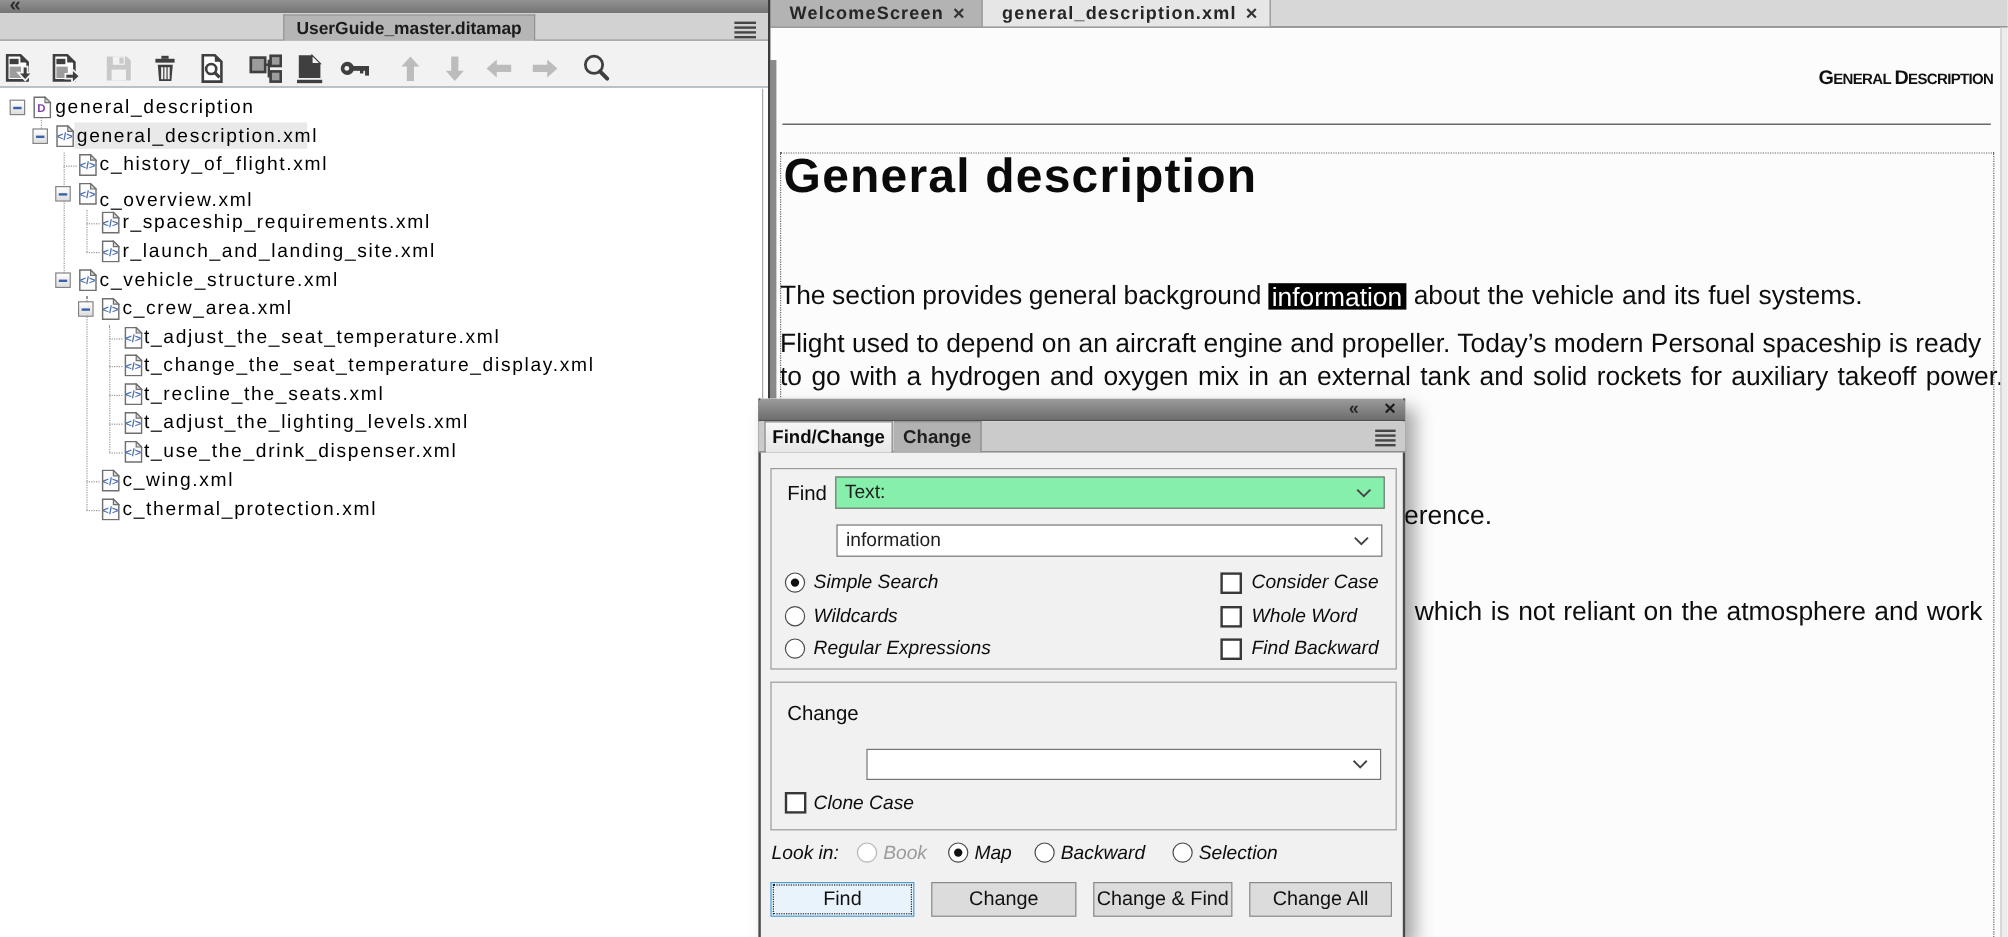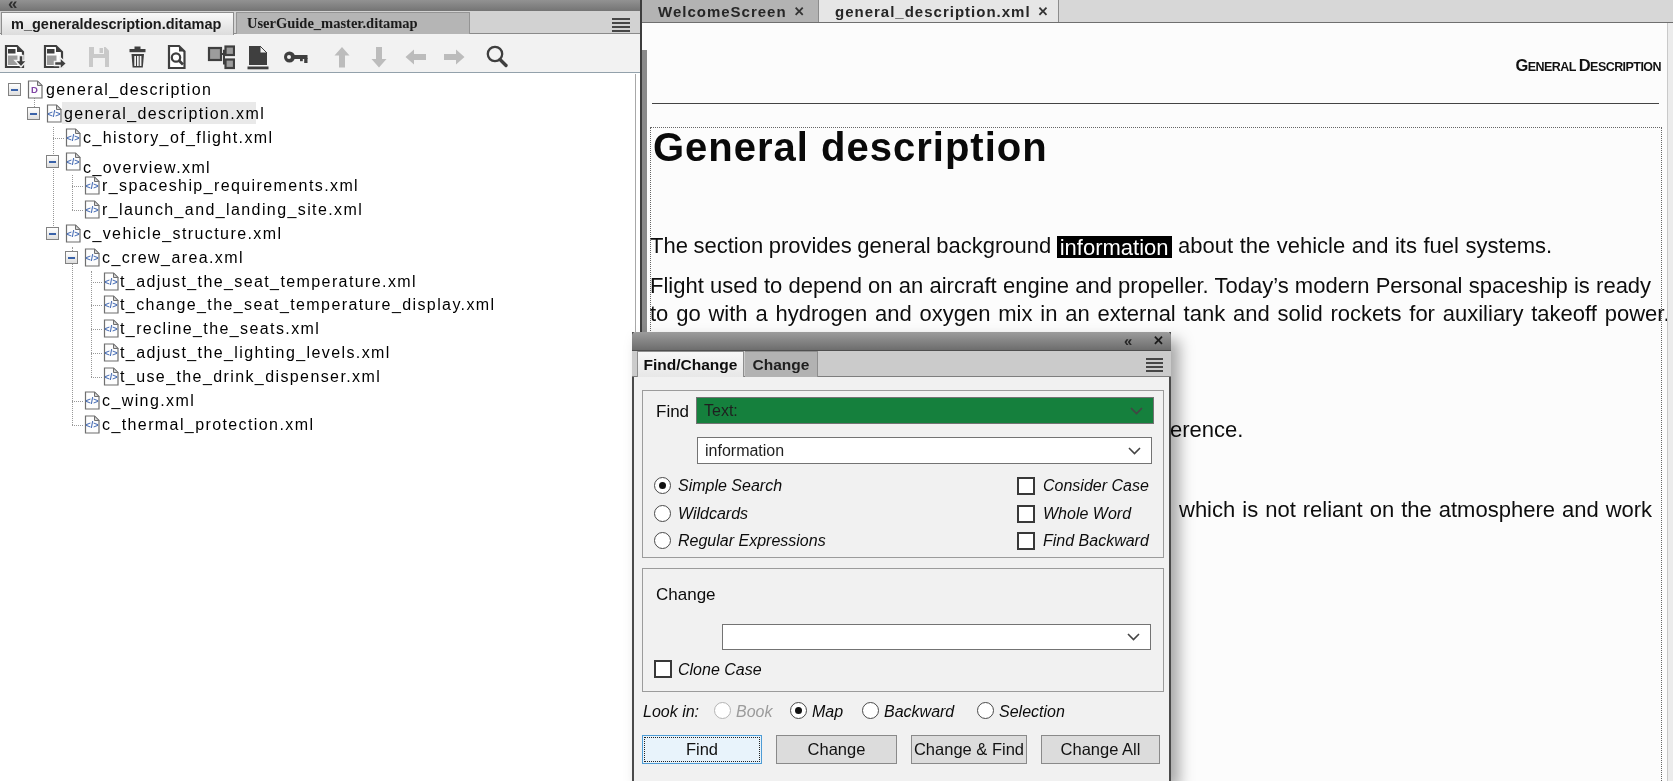--- a/index.html
+++ b/index.html
@@ -4,21 +4,21 @@
 *{margin:0;padding:0;box-sizing:border-box;}
 html,body{width:1673px;height:781px;overflow:hidden;font-family:"Liberation Sans",sans-serif;background:#fff;}
 .abs{position:absolute;}
 
 #lp{position:absolute;left:0;top:0;width:640px;height:781px;}
 #lp-top{position:absolute;left:0;top:0;width:640px;height:11px;background:linear-gradient(#929292,#747474);}
 #lp-top .chev{position:absolute;left:8px;top:-6px;font-size:17px;font-weight:bold;color:#2e2e2e;}
 #lp-tabbar{position:absolute;left:0;top:11px;width:640px;height:23px;background:#d2d2d2;border-bottom:1px solid #8a8a8a;}
 .lptab{position:absolute;font-weight:bold;font-size:14.5px;color:#1b1b1b;display:flex;align-items:center;padding-left:9px;letter-spacing:0;}
 #lptab1{left:1px;top:12px;width:233px;height:23px;background:linear-gradient(#fafafa,#dcdcdc);border:1px solid #8d8d8d;border-bottom:none;z-index:3;}
-#lptab2{left:236px;top:12px;width:234px;height:22px;background:#b5b5b5;border:1px solid #949494;border-bottom:none;padding-left:10px;font-family:Liberation Serif, serif;}
+#lptab2{left:236px;top:12px;width:210px;height:22px;background:#b5b5b5;border:1px solid #949494;border-bottom:none;padding-left:10px;}
 .hamb{position:absolute;}
 .hamb div{height:2px;background:#464646;margin-bottom:2px;}
 #lp-toolbar{position:absolute;left:0;top:34px;width:640px;height:39px;background:#f2f2f2;border-bottom:1px solid #93a1ab;}
 #lp-toolbar svg{position:absolute;top:10px;}
 #lp-tree{position:absolute;left:0;top:74px;width:636px;height:707px;background:#fff;border-right:1px solid #a8a8a8;}
 .trow{position:absolute;font-size:16px;color:#000;white-space:nowrap;letter-spacing:1.4px;}
 .texp{position:absolute;width:13px;height:13px;background:linear-gradient(#ffffff,#dedede);border:1px solid #828282;}
 .texp div{position:absolute;left:2px;top:5px;width:7px;height:1.5px;background:#3a62a8;}
 .tsel{position:absolute;background:#e9e9e9;}
 .dotv{position:absolute;width:1px;border-left:1px dotted #989898;}
@@ -45,39 +45,38 @@
 #dlg-title{position:absolute;left:-2px;top:0;width:539px;height:19px;background:linear-gradient(#9c9c9c,#6d6d6d);border-radius:4px 4px 0 0;border-bottom:1px solid #4f4f4f;}
 #dlg-title .chev{position:absolute;left:492px;top:0px;font-size:15px;font-weight:bold;color:#262626;}
 #dlg-title .clx{position:absolute;left:521px;top:1px;font-size:13px;font-weight:bold;color:#1a1a1a;}
 #dlg-tabs{position:absolute;left:-2px;top:19px;width:539px;height:26px;background:#cbcbcb;border-bottom:1px solid #7e7e7e;}
 .dtab{position:absolute;top:19px;height:26px;font-weight:bold;font-size:15.5px;display:flex;align-items:center;justify-content:center;}
 #dtab1{left:3px;width:107px;background:linear-gradient(#f7f7f7,#e7e7e7);border:1px solid #8e8e8e;border-bottom:none;color:#0d0d0d;}
 #dtab2{left:111px;width:73px;background:#b2b2b2;border:1px solid #8e8e8e;border-bottom:none;border-left:none;color:#1f1f1f;}
 .group{position:absolute;border:1px solid #9b9b9b;}
 .dlabel{position:absolute;font-size:17px;color:#0c0c0c;}
 .combo{position:absolute;border:1px solid #737373;font-size:16px;color:#1f1f1f;display:flex;align-items:center;padding-left:7px;}
-.combo.gray{background:#15803d;}
+.combo.gray{background:#86efac;}
 .combo.white{background:#fff;}
 .combo svg{position:absolute;right:10px;top:50%;margin-top:-4px;}
 .radio{position:absolute;width:17px;height:17px;border-radius:50%;border:1.5px solid #4a4a4a;background:#fff;}
 .radio.on::after{content:"";position:absolute;left:3.5px;top:3.5px;width:7px;height:7px;border-radius:50%;background:#111;}
 .radio.dis{border-color:#b4b4b4;}
 .check{position:absolute;width:18px;height:18px;border:2px solid #383838;background:#fff;}
 .ctl-label{position:absolute;font-size:16px;color:#0c0c0c;white-space:nowrap;font-style:italic;}
 .ctl-label.dis{color:#9b9b9b;}
 .btn{position:absolute;height:29px;background:#dcdcdc;border:1px solid #8a8a8a;font-size:16.5px;color:#111;display:flex;align-items:center;justify-content:center;font-family:"Liberation Sans",sans-serif;}
 #btn-find{background:#e8f3fb;border:1px solid #4e9cd5;outline:1px dotted #222;outline-offset:-3px;}
 </style></head><body>
 
 <div id="lp">
 <div id="lp-top">
       <span class="chev">«</span>
     </div>
 <div id="lp-tabbar"></div>
-<div id="lptab1" class="lptab">m_generaldescription.ditamap</div>
 <div id="lptab2" class="lptab">UserGuide_master.ditamap</div>
 <div class="hamb" style="left:612px;top:18px;width:18px;">
       <div></div>
       <div></div>
       <div></div>
       <div></div>
     </div>
 <div id="lp-toolbar">
       <svg style="left:3px" width="28" height="26" viewBox="0 0 28 26">
         <path d="M3 2 h11 l6 6 v15 h-17 z" fill="#fff" stroke="#3f3f3f" stroke-width="2.2"></path>

